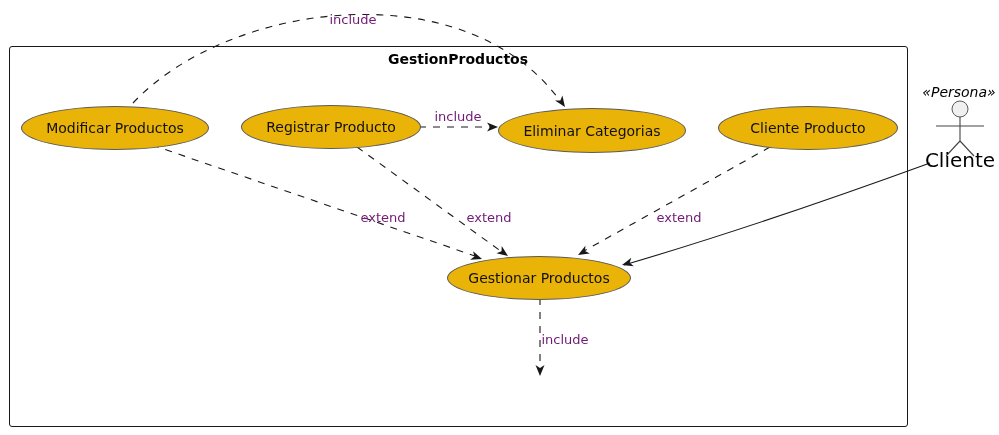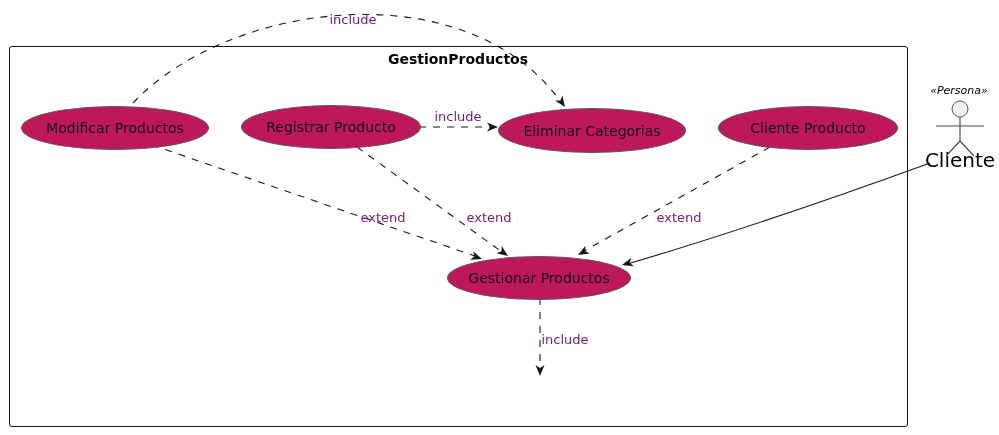--- a/index.html
+++ b/index.html
@@ -12,31 +12,31 @@
     position:absolute;left:9px;top:46px;width:897px;height:379px;
     border:1.2px solid #181818;border-radius:3px;background:transparent;
   }
   .frame-title{
     position:absolute;left:458px;top:51px;transform:translateX(-50%);
     font-size:14px;font-weight:bold;white-space:nowrap;
   }
   svg.wires{position:absolute;left:0;top:0;z-index:2;}
   .usecase{
     position:absolute;z-index:3;border-radius:50%;
-    background:#be185d;border:1px solid #5a5a5a;
+    background:#eab308;border:1px solid #5a5a5a;
     display:flex;align-items:center;justify-content:center;
     font-size:14px;color:#111;white-space:nowrap;
   }
   .edge-label{
     position:absolute;z-index:4;font-size:13px;color:#701a75;
     transform:translate(-50%,-50%);white-space:nowrap;text-align:center;
   }
   .actor-stereotype{
     position:absolute;left:959px;top:84px;transform:translateX(-50%);
-    font-size:11px;font-style:italic;white-space:nowrap;z-index:4;
+    font-size:14px;font-style:italic;white-space:nowrap;z-index:4;
   }
   .actor-name{
     position:absolute;left:960px;top:148px;transform:translateX(-50%);
     font-size:20px;white-space:nowrap;z-index:4;
   }
 </style>
 </head>
 <body>
 
 <div class="canvas">

